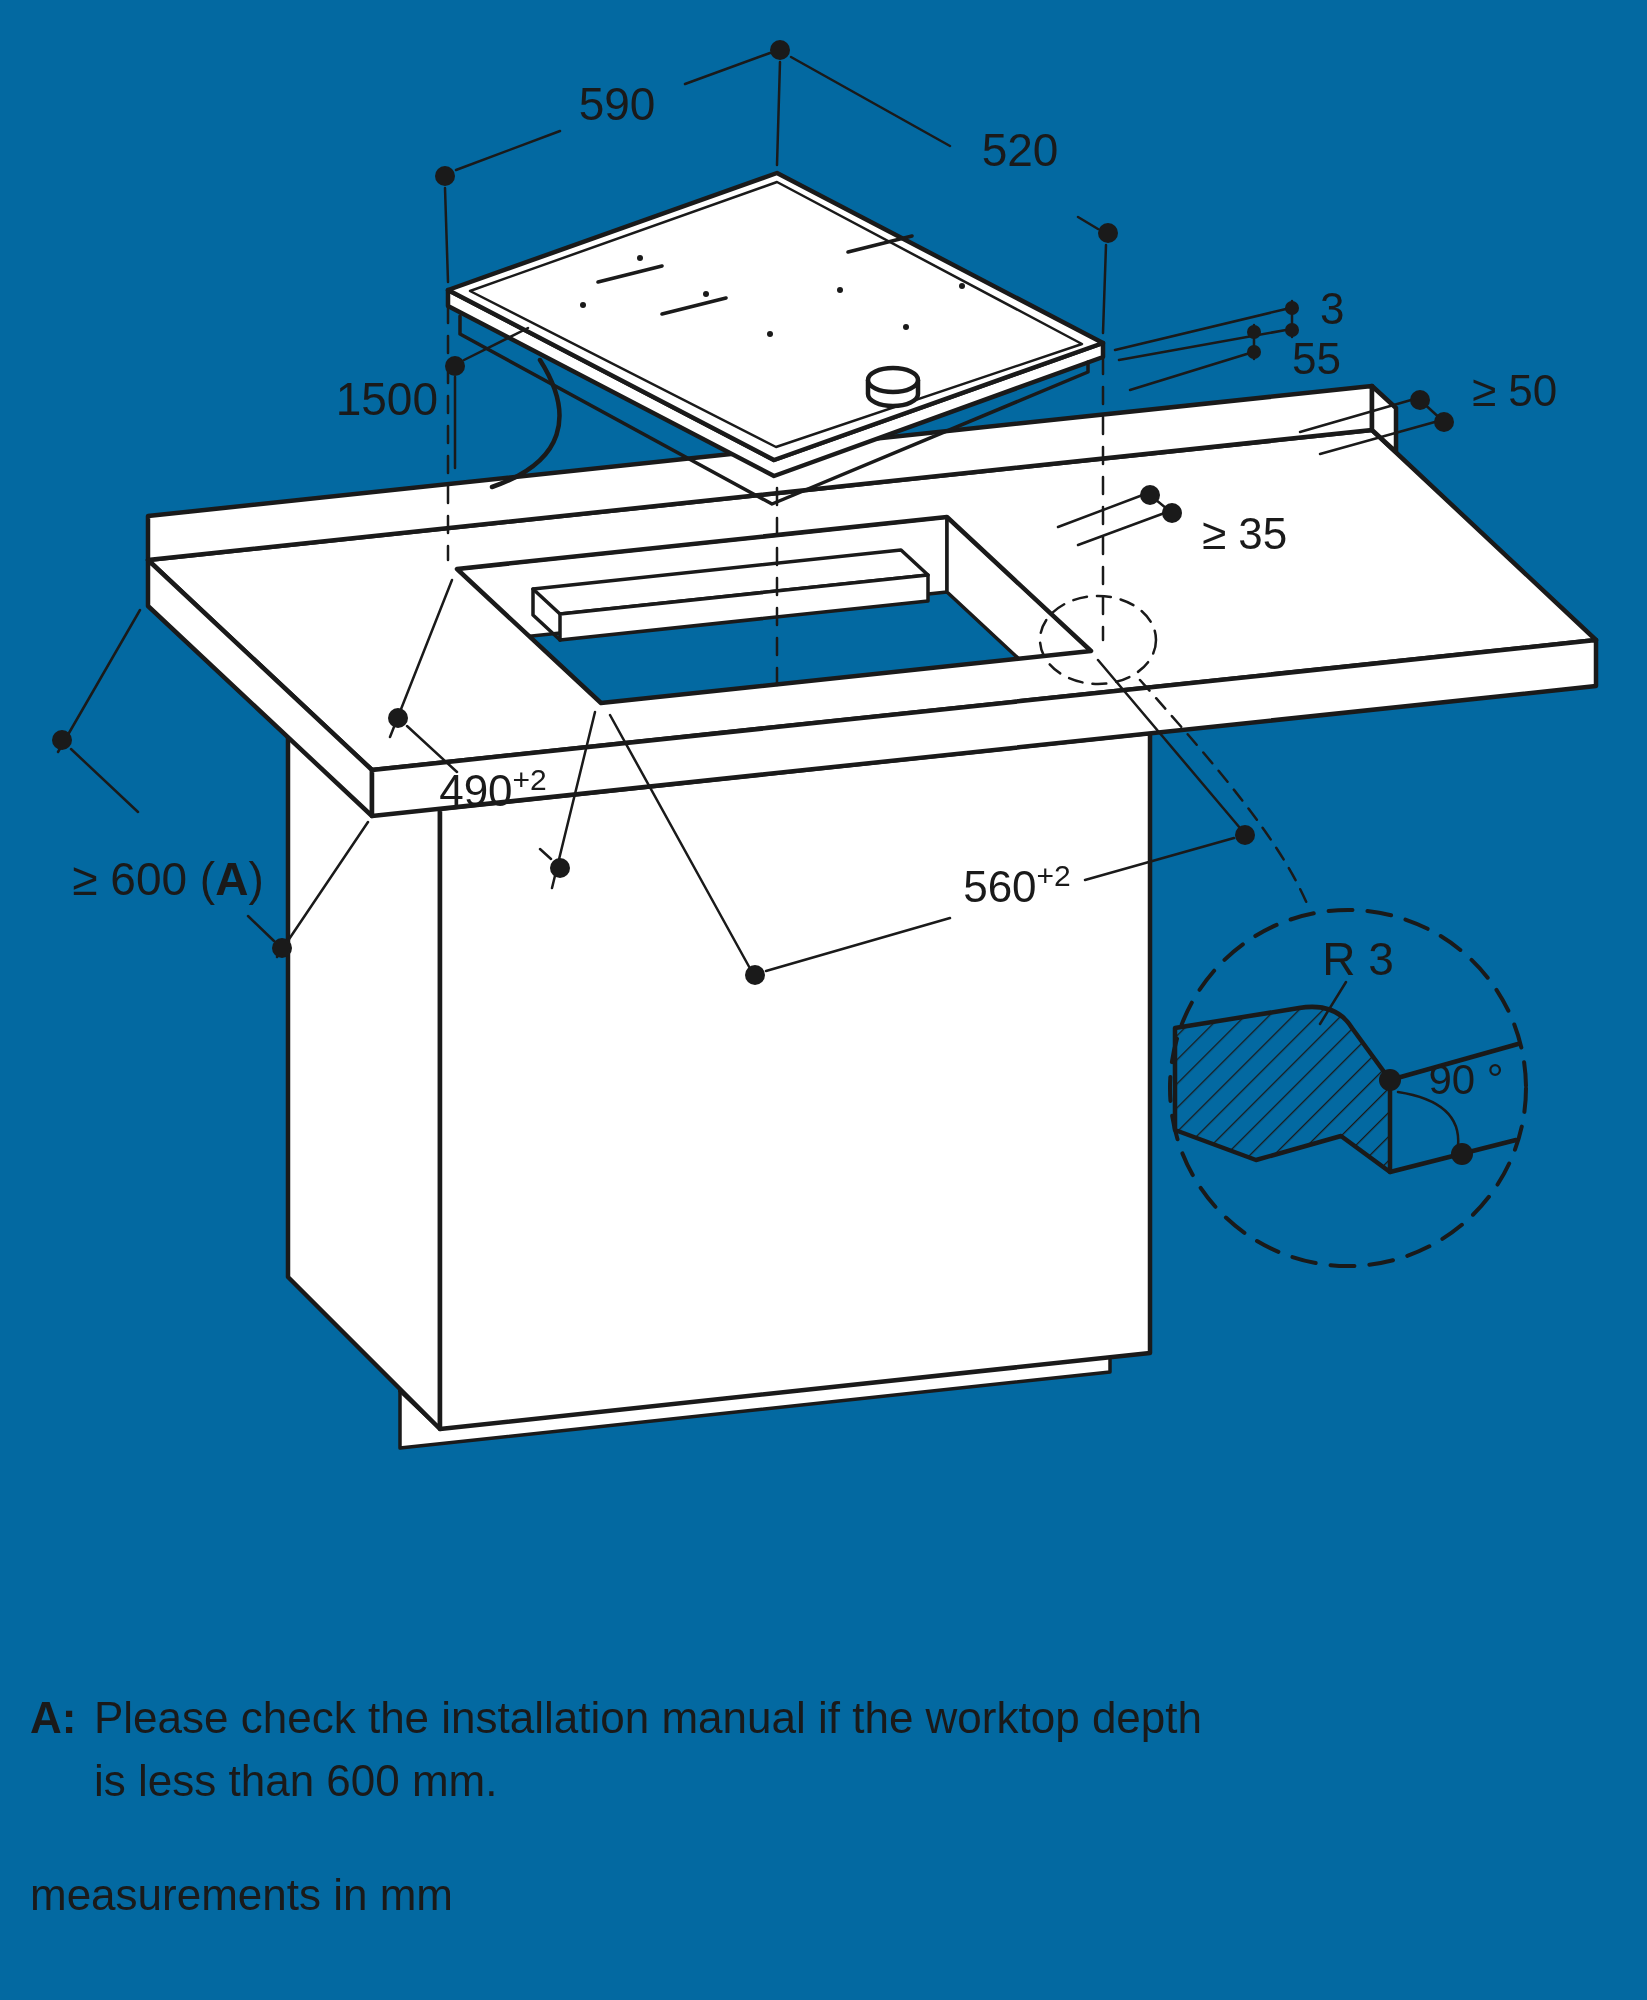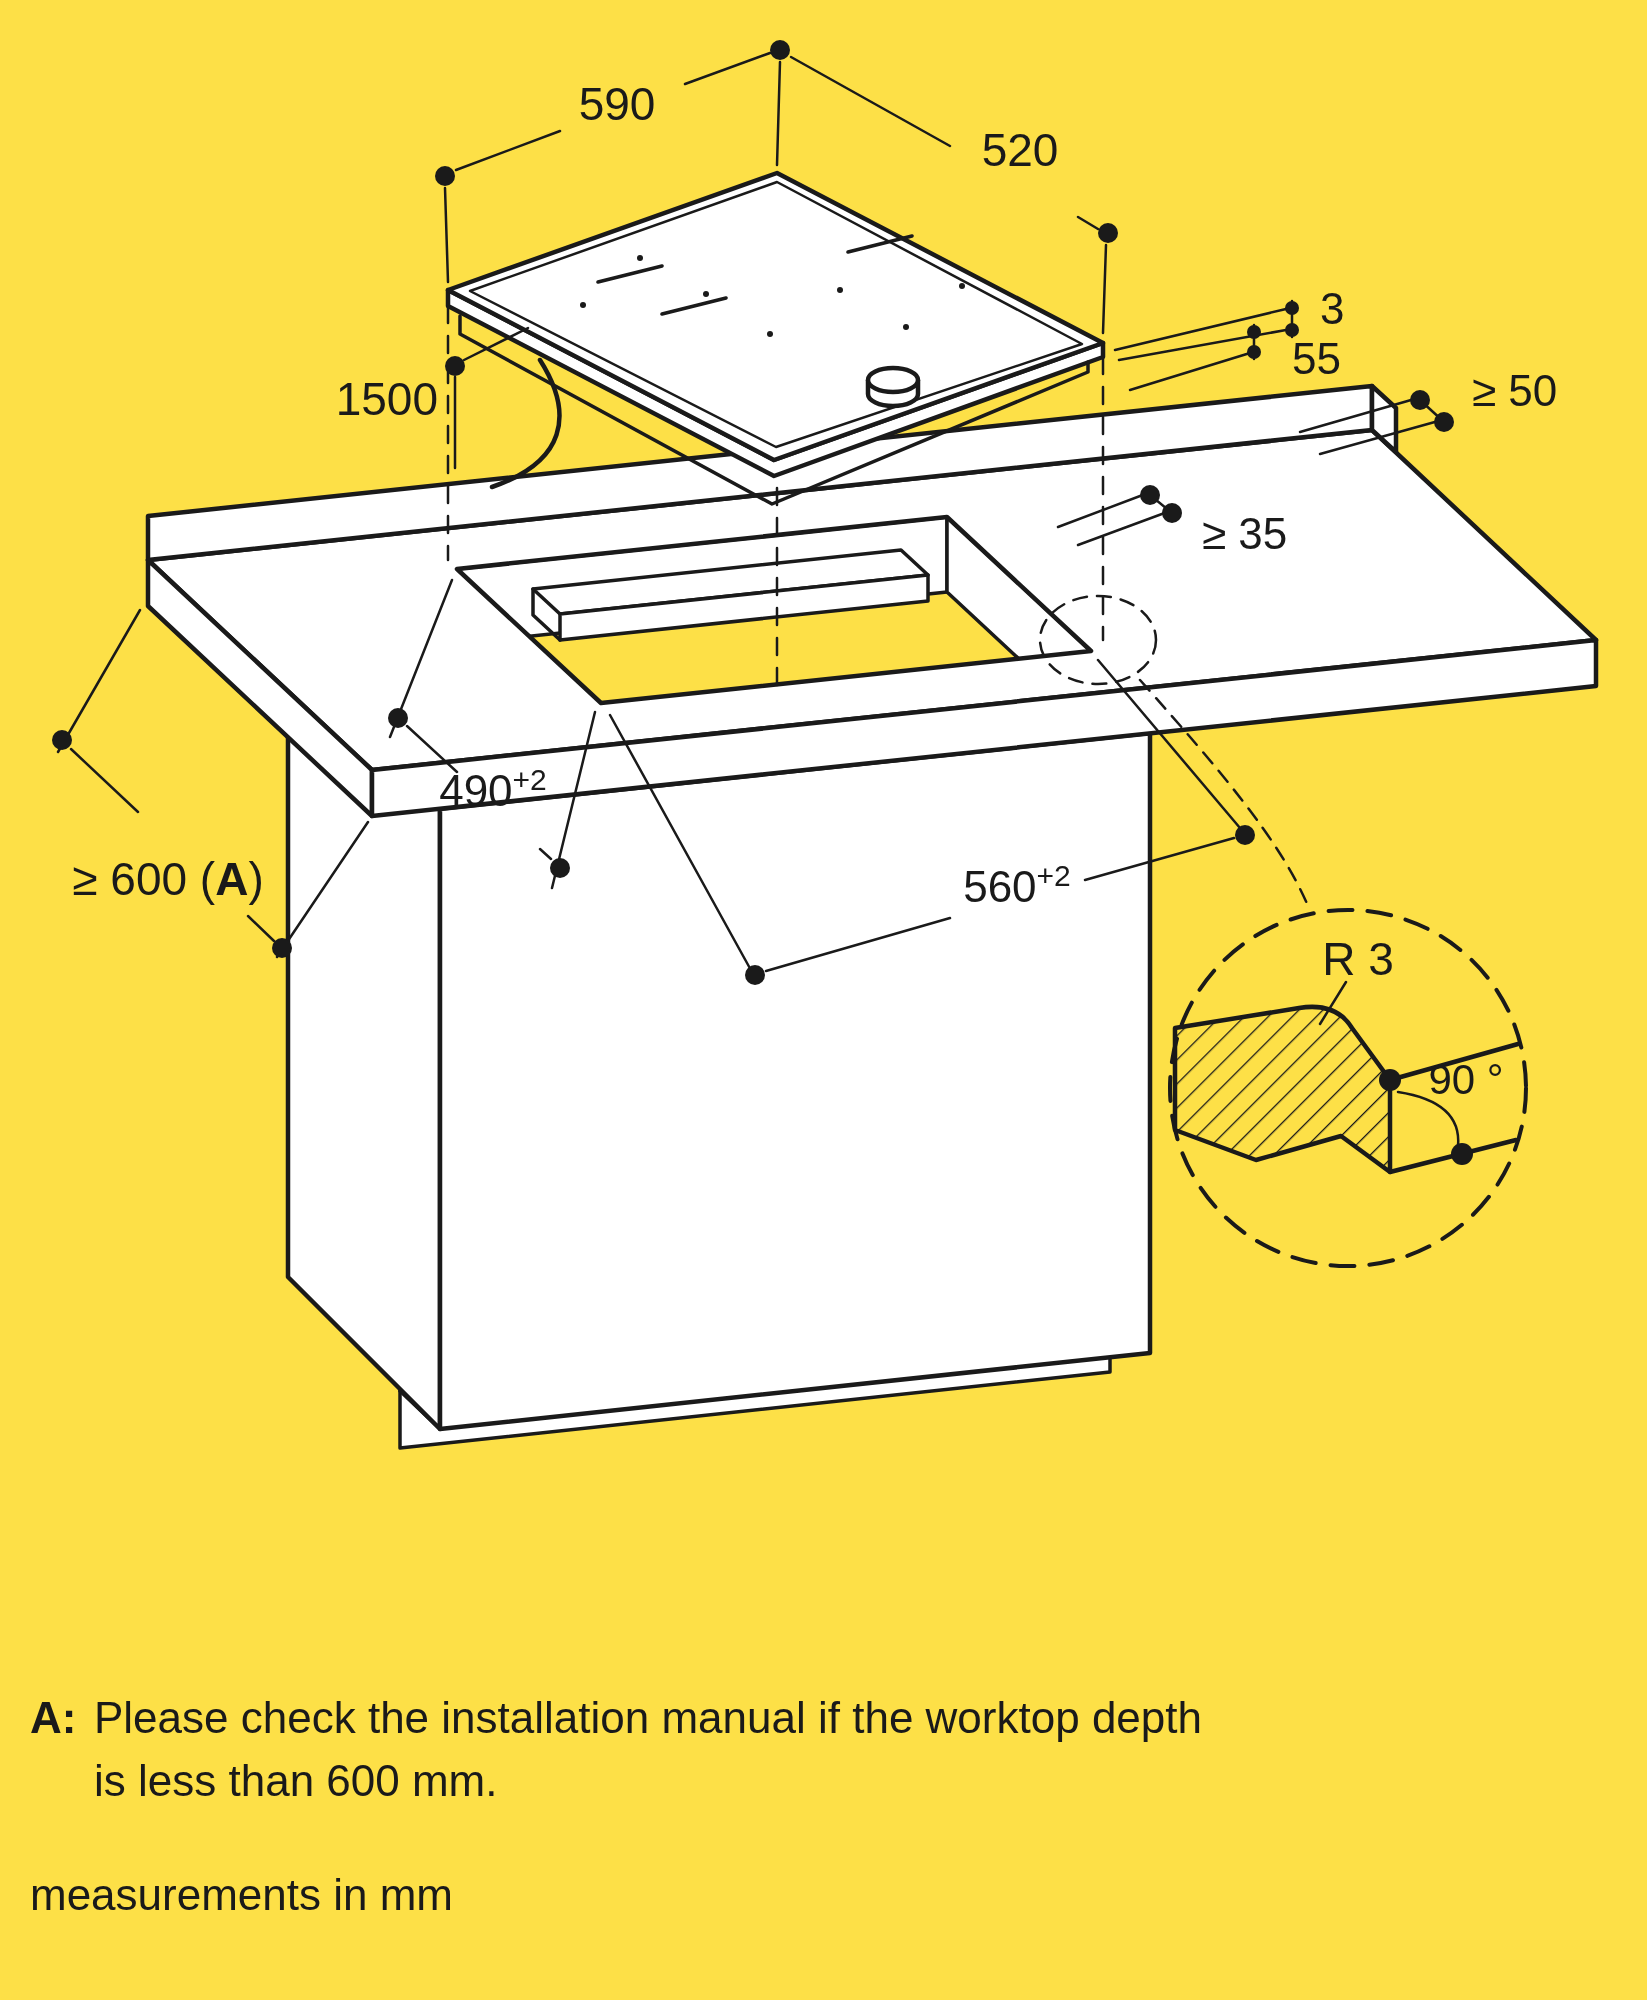--- a/index.html
+++ b/index.html
@@ -1,16 +1,16 @@
 <!DOCTYPE html>
 <html><head>
 <meta charset="utf-8">
 <style>
   html,body{margin:0;padding:0;background:#ffffff;}
-  .page{position:relative;width:1647px;height:2000px;background:#fde047;overflow:hidden;}
+  .page{position:relative;width:1647px;height:2000px;background:#0369a1;overflow:hidden;}
   svg{display:block;}
   .ln{stroke:#1a1a1a;fill:none;stroke-linecap:round;stroke-linejoin:round;}
   .fw{fill:#ffffff;stroke:#1a1a1a;stroke-linejoin:round;}
   .dot{fill:#1a1a1a;stroke:none;}
   .txt{font-family:"Liberation Sans","DejaVu Sans",sans-serif;fill:#1a1a1a;}
   .dim{font-size:44px;}
   .big{font-size:46px;}
   .sup{font-size:30px;}
   .b{font-weight:bold;}
   .note{font-size:44px;}

